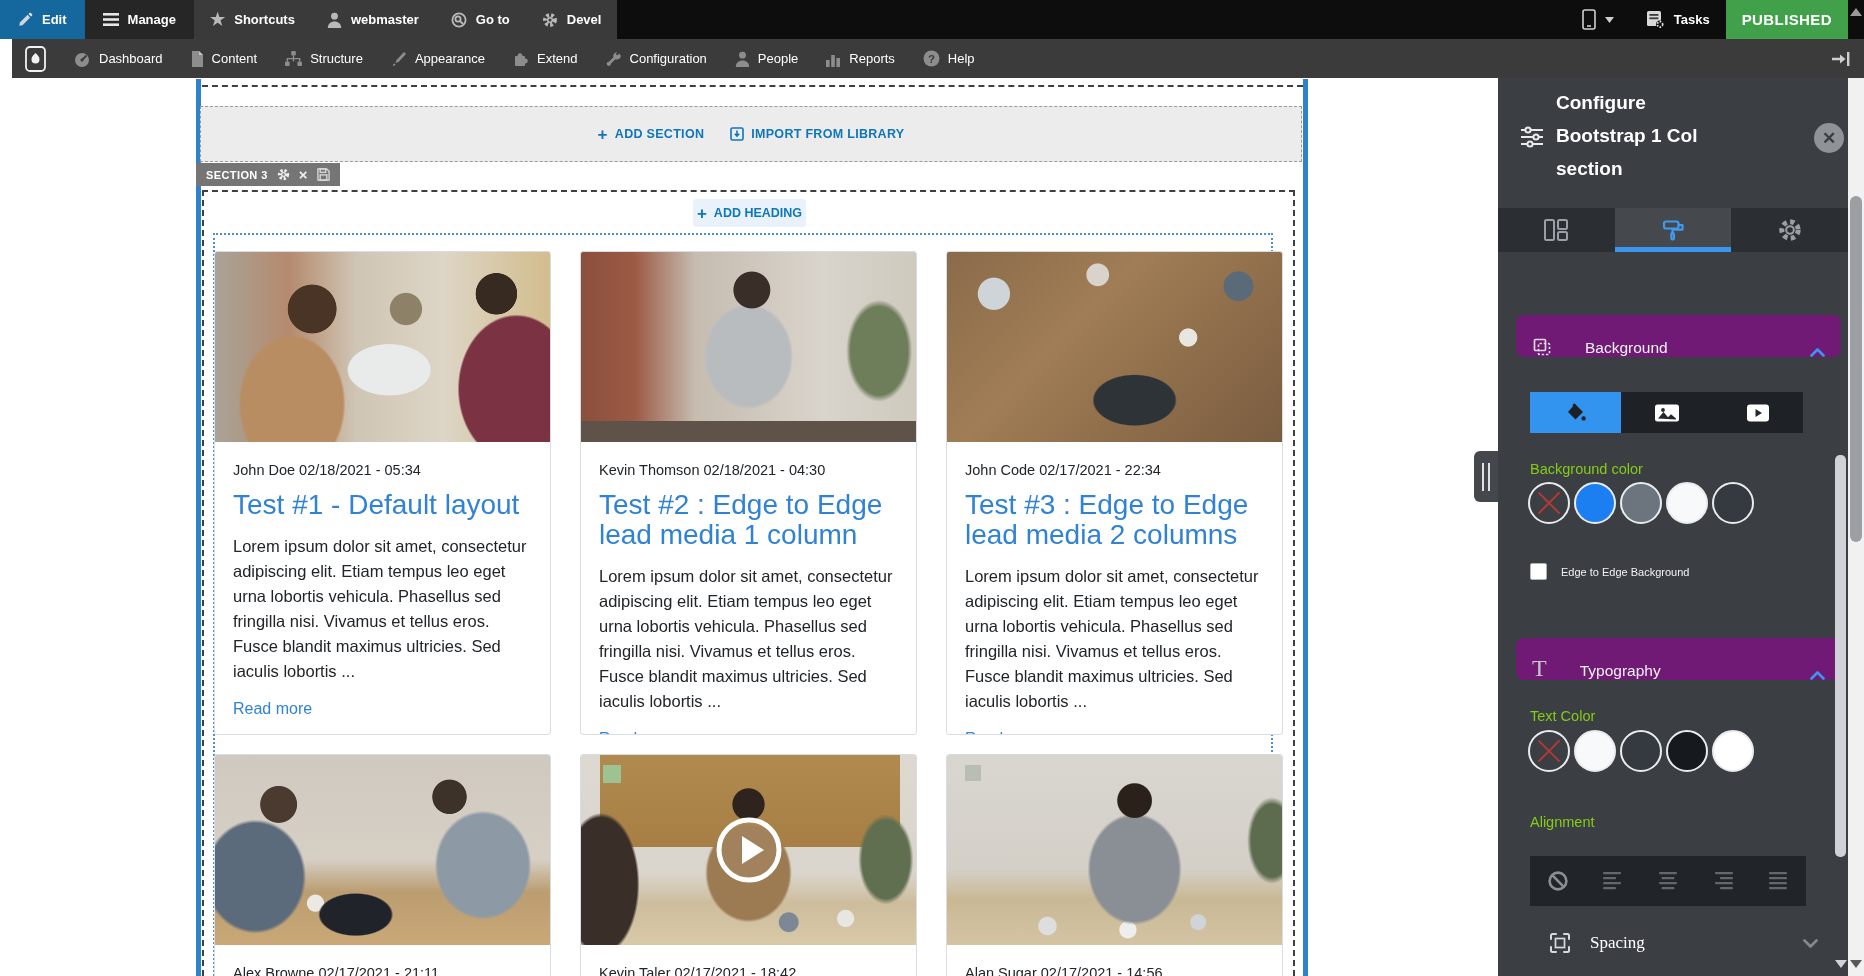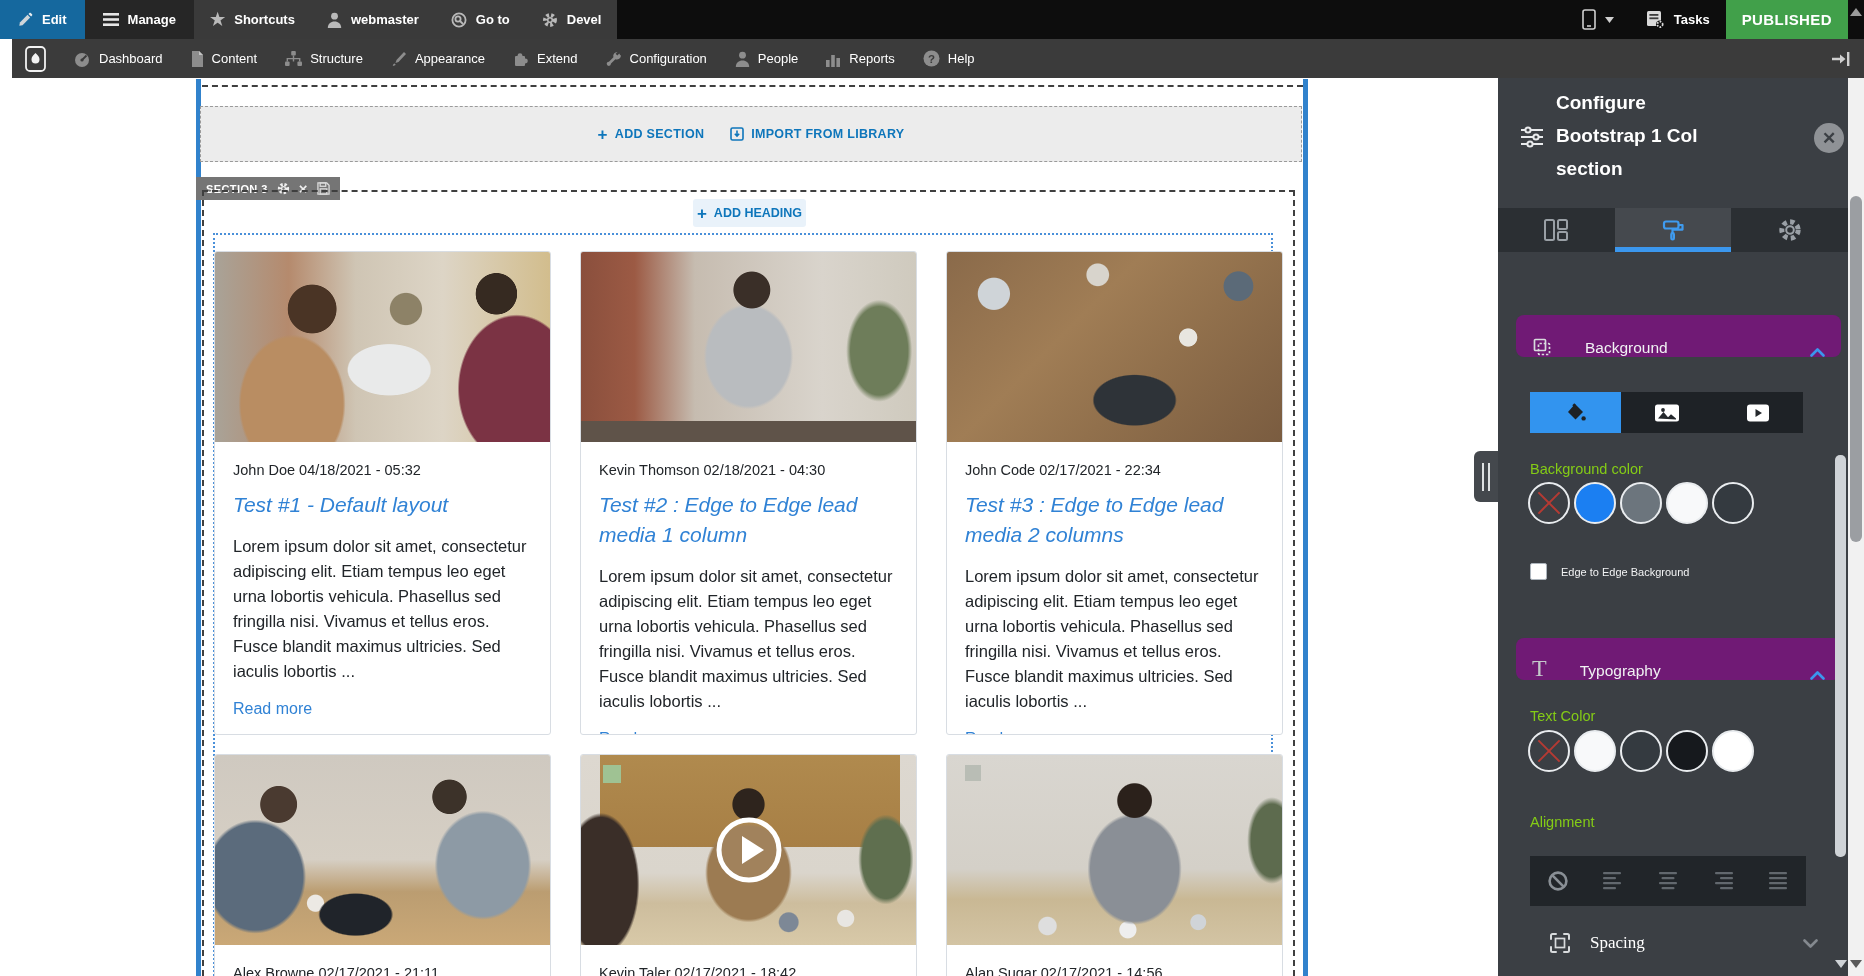--- a/index.html
+++ b/index.html
@@ -34,37 +34,37 @@
   .dot-blue-h { position:absolute; border-top:2px dotted #4a90d9; }
   .dot-blue-v { position:absolute; border-left:2px dotted #4a90d9; }
 
   .addsec-bar { position:absolute; left:200px; top:106px; width:1102px; height:56px;
                 background:#ececec; border:1px dashed #9a9a9a; display:flex; align-items:center;
                 justify-content:center; gap:26px; }
   .blue-act { color:#0e76bb; font-size:12.5px; font-weight:bold; letter-spacing:.3px;
               display:flex; align-items:center; gap:7px; cursor:pointer; }
   .plus { font-size:17px; font-weight:bold; line-height:1; }
 
-  .section-chip { position:absolute; left:196px; top:177px; height:23px; background:#757575;
+  .section-chip { position:absolute; left:196px; top:163px; height:23px; background:#757575;
                   display:flex; align-items:center; gap:9px; padding:0 10px; color:#fff;
                   font-size:11px; font-weight:bold; letter-spacing:.4px; }
   .chip-x { font-size:15px; font-weight:bold; color:#efefef; line-height:1; cursor:pointer; }
 
   .add-heading { position:absolute; left:693px; top:199px; width:113px; height:28px;
                  background:#e9f2fa; border-radius:3px; display:flex; align-items:center;
                  justify-content:center; gap:7px; color:#0e76bb; font-size:12.5px;
                  font-weight:bold; cursor:pointer; }
 
   
   .card { position:absolute; width:337px; background:#fff; border:1px solid #d8dde3;
           border-radius:3px; overflow:hidden; }
   .photo { width:100%; height:190px; position:relative; }
   .card-body { padding:20px 18px 0 18px; }
   .meta { font-size:14.5px; color:#212529; margin-bottom:12px; }
-  .title { font-size:21px; line-height:30px; color:#3082d5; margin-bottom:14px; cursor:pointer;font-style:italic; }
+  .title { font-size:28px; line-height:30px; color:#3082d5; margin-bottom:14px; cursor:pointer; }
   .excerpt { font-size:16.5px; line-height:25px; color:#212529; }
   .readmore { font-size:16px; color:#3082d5; cursor:pointer; display:inline-block; margin-top:16px; }
 
   
   .ph1 { background:
       radial-gradient(circle 34px at 84% 22%, #362a21 60%, rgba(0,0,0,0) 62%),
       radial-gradient(ellipse 95px 120px at 90% 72%, #7b3344 60%, rgba(0,0,0,0) 62%),
       radial-gradient(circle 40px at 29% 30%, #4a3425 60%, rgba(0,0,0,0) 62%),
       radial-gradient(ellipse 85px 110px at 23% 80%, #b98d62 60%, rgba(0,0,0,0) 63%),
       radial-gradient(ellipse 68px 42px at 52% 62%, #e9eaea 60%, rgba(0,0,0,0) 62%),
@@ -421,21 +421,21 @@
       <span>ADD HEADING</span>
     </div>
 
     <div class="dot-blue-h" style="left:213px; top:233px; width:1060px;"></div>
     <div class="dot-blue-v" style="left:213px; top:233px; height:743px;"></div>
     <div class="dot-blue-v" style="left:1271px; top:233px; height:743px;"></div>
 
     <div class="card" style="left:214px; top:251px; height:484px;">
       <div class="photo ph1"></div>
       <div class="card-body">
-        <div class="meta">John Doe 04/18/2021 - 05:32</div>
+        <div class="meta">John Doe 02/18/2021 - 05:34</div>
         <div class="title">Test #1 - Default layout</div>
         <div class="excerpt">Lorem ipsum dolor sit amet, consectetur adipiscing elit. Etiam tempus leo eget urna lobortis vehicula. Phasellus sed fringilla nisi. Vivamus et tellus eros. Fusce blandit maximus ultricies. Sed iaculis lobortis ...</div>
         <span class="readmore">Read more</span>
       </div>
     </div>
     <div class="card" style="left:580px; top:251px; height:484px;">
       <div class="photo ph2"></div>
       <div class="card-body">
         <div class="meta">Kevin Thomson 02/18/2021 - 04:30</div>
         <div class="title">Test #2 : Edge to Edge lead media 1 column</div>

